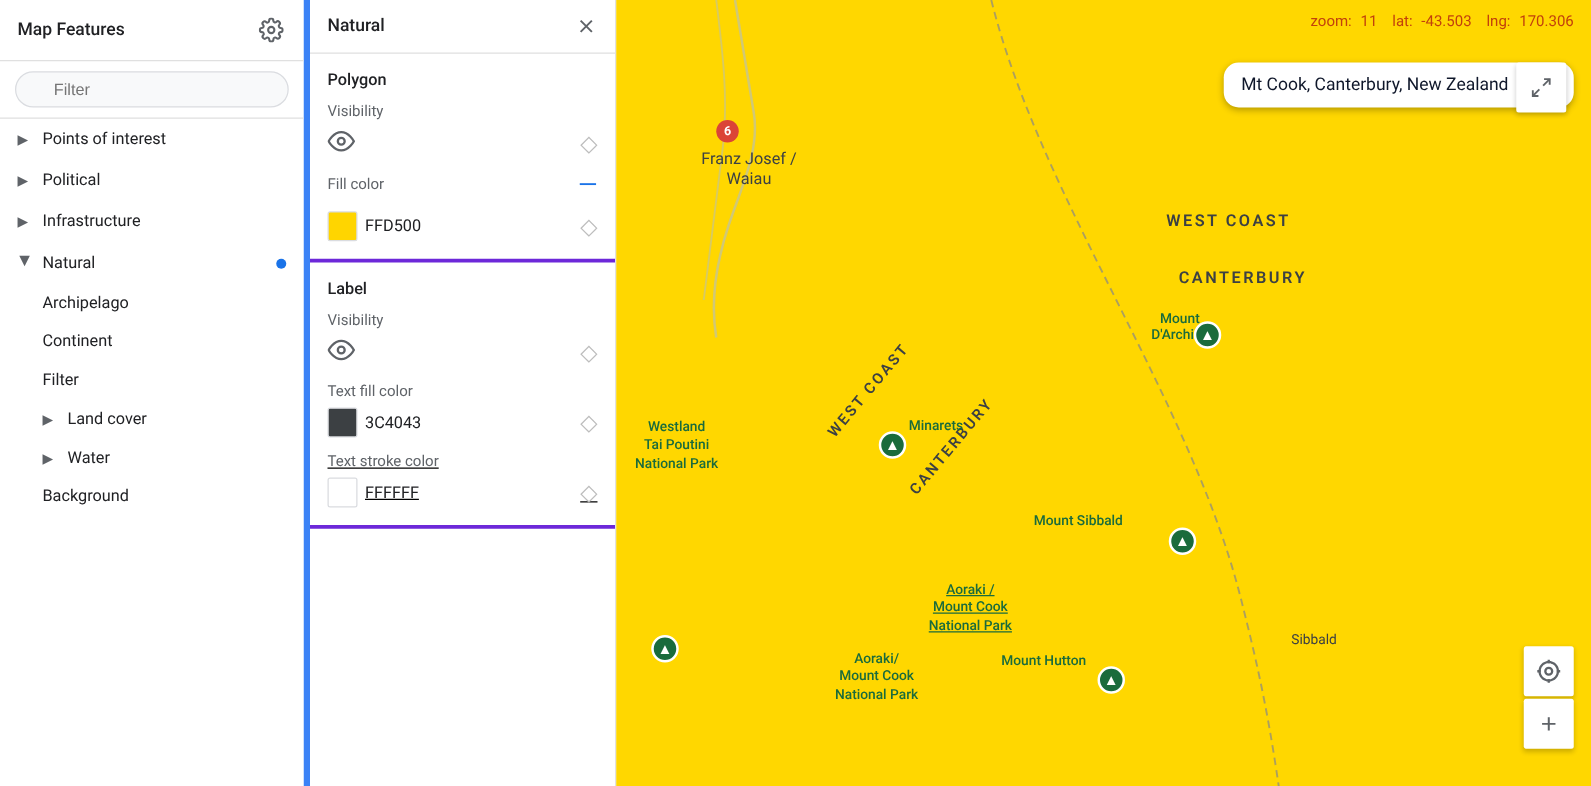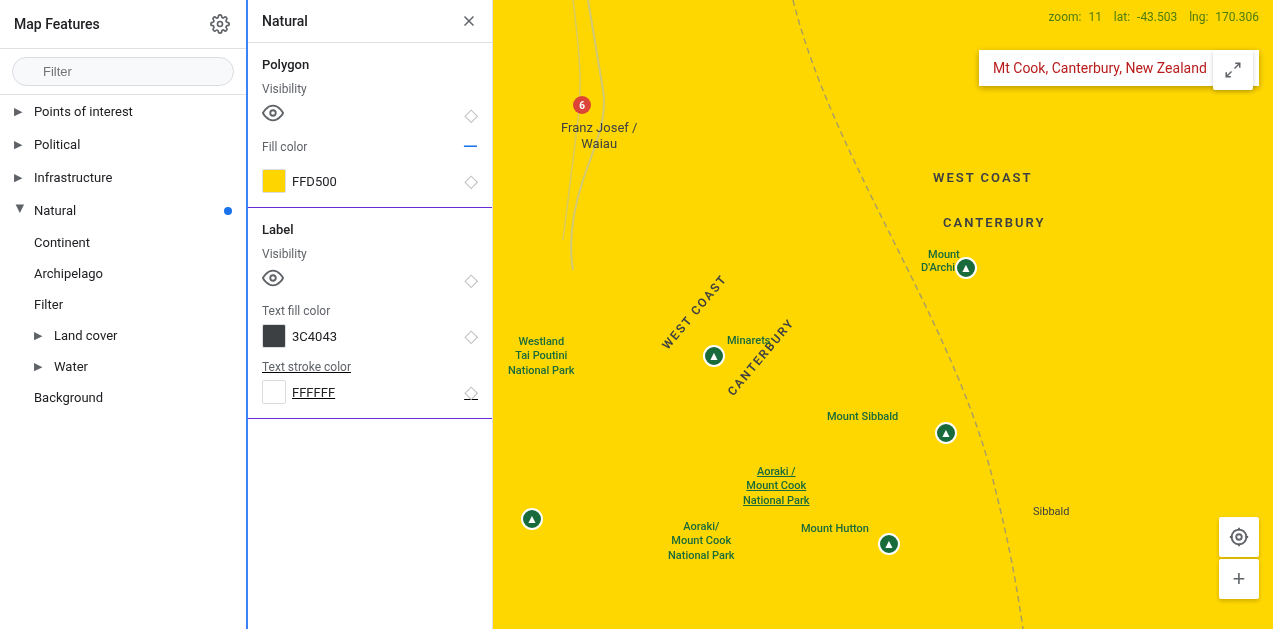--- a/index.html
+++ b/index.html
@@ -2,21 +2,21 @@
 <html><head>
   <meta charset="utf-8">
   <style>
     * { box-sizing: border-box; margin: 0; padding: 0; }
     body { font-family: 'Roboto', Arial, sans-serif; display: flex; height: 629px; width: 1273px; overflow: hidden; font-size: 13px; }
 
     
     .sidebar {
       width: 248px;
       background: #fff;
-      border-right: 2px solid #3b82f6;
+      border-right: 5px solid #3b82f6;
       display: flex;
       flex-direction: column;
       flex-shrink: 0;
       overflow-y: auto;
     }
     .sidebar-header {
       display: flex;
       align-items: center;
       justify-content: space-between;
       padding: 12px 14px;
@@ -127,21 +127,21 @@
       background: none;
       border: none;
       cursor: pointer;
       color: #5f6368;
       display: flex;
       align-items: center;
       justify-content: center;
     }
     .section {
       padding: 14px;
-      border-bottom: 1px solid #6d28d9;
+      border-bottom: 3px solid #6d28d9;
     }
     .section-title {
       font-size: 13px;
       font-weight: 500;
       color: #202124;
       margin-bottom: 10px;
     }
     .property-label {
       font-size: 12px;
       color: #5f6368;
@@ -189,25 +189,25 @@
       flex: 1;
       position: relative;
       background: #FFD700;
       overflow: hidden;
     }
     .search-bar {
       position: absolute;
       top: 50px;
       right: 14px;
       background: #fff;
-      border-radius: 0;
+      border-radius: 12px;
       box-shadow: 0 2px 6px rgba(0,0,0,0.3);
       padding: 10px 14px;
       font-size: 14px;
-      color: #b91c1c;
+      color: #0f172a;
       z-index: 10;
       min-width: 280px;
     }
 
     
     .map-svg {
       position: absolute;
       top: 0; left: 0;
       width: 100%; height: 100%;
       pointer-events: none;
@@ -327,21 +327,21 @@
       top: 0;
       right: 0;
       display: flex;
       align-items: center;
       gap: 20px;
       padding: 10px 14px;
       z-index: 10;
     }
     .map-zoom-info {
       font-size: 12px;
-      color: #4d7c0f;
+      color: #c2410c;
     }
   </style>
 </head>
 <body>
 
 <div class="sidebar">
   <div class="sidebar-header">
     <span class="sidebar-title">Map Features</span>
     <button class="gear-btn">
       <svg width="20" height="20" viewBox="0 0 24 24" fill="none" stroke="#5f6368" stroke-width="2">
@@ -376,24 +376,24 @@
     <span class="chevron">▶</span>
     <span>Infrastructure</span>
   </div>
   <div class="nav-item expanded">
     <span class="chevron">▶</span>
     <span>Natural</span>
     <span class="dot"></span>
   </div>
 
   <div class="sub-item">
+    <span>Archipelago</span>
+  </div>
+  <div class="sub-item">
     <span>Continent</span>
-  </div>
-  <div class="sub-item">
-    <span>Archipelago</span>
   </div>
   <div class="sub-item">
     <span>Filter</span>
   </div>
   <div class="sub-item">
     <span class="sub-chevron">▶</span>
     <span>Land cover</span>
   </div>
   <div class="sub-item">
     <span class="sub-chevron">▶</span>

